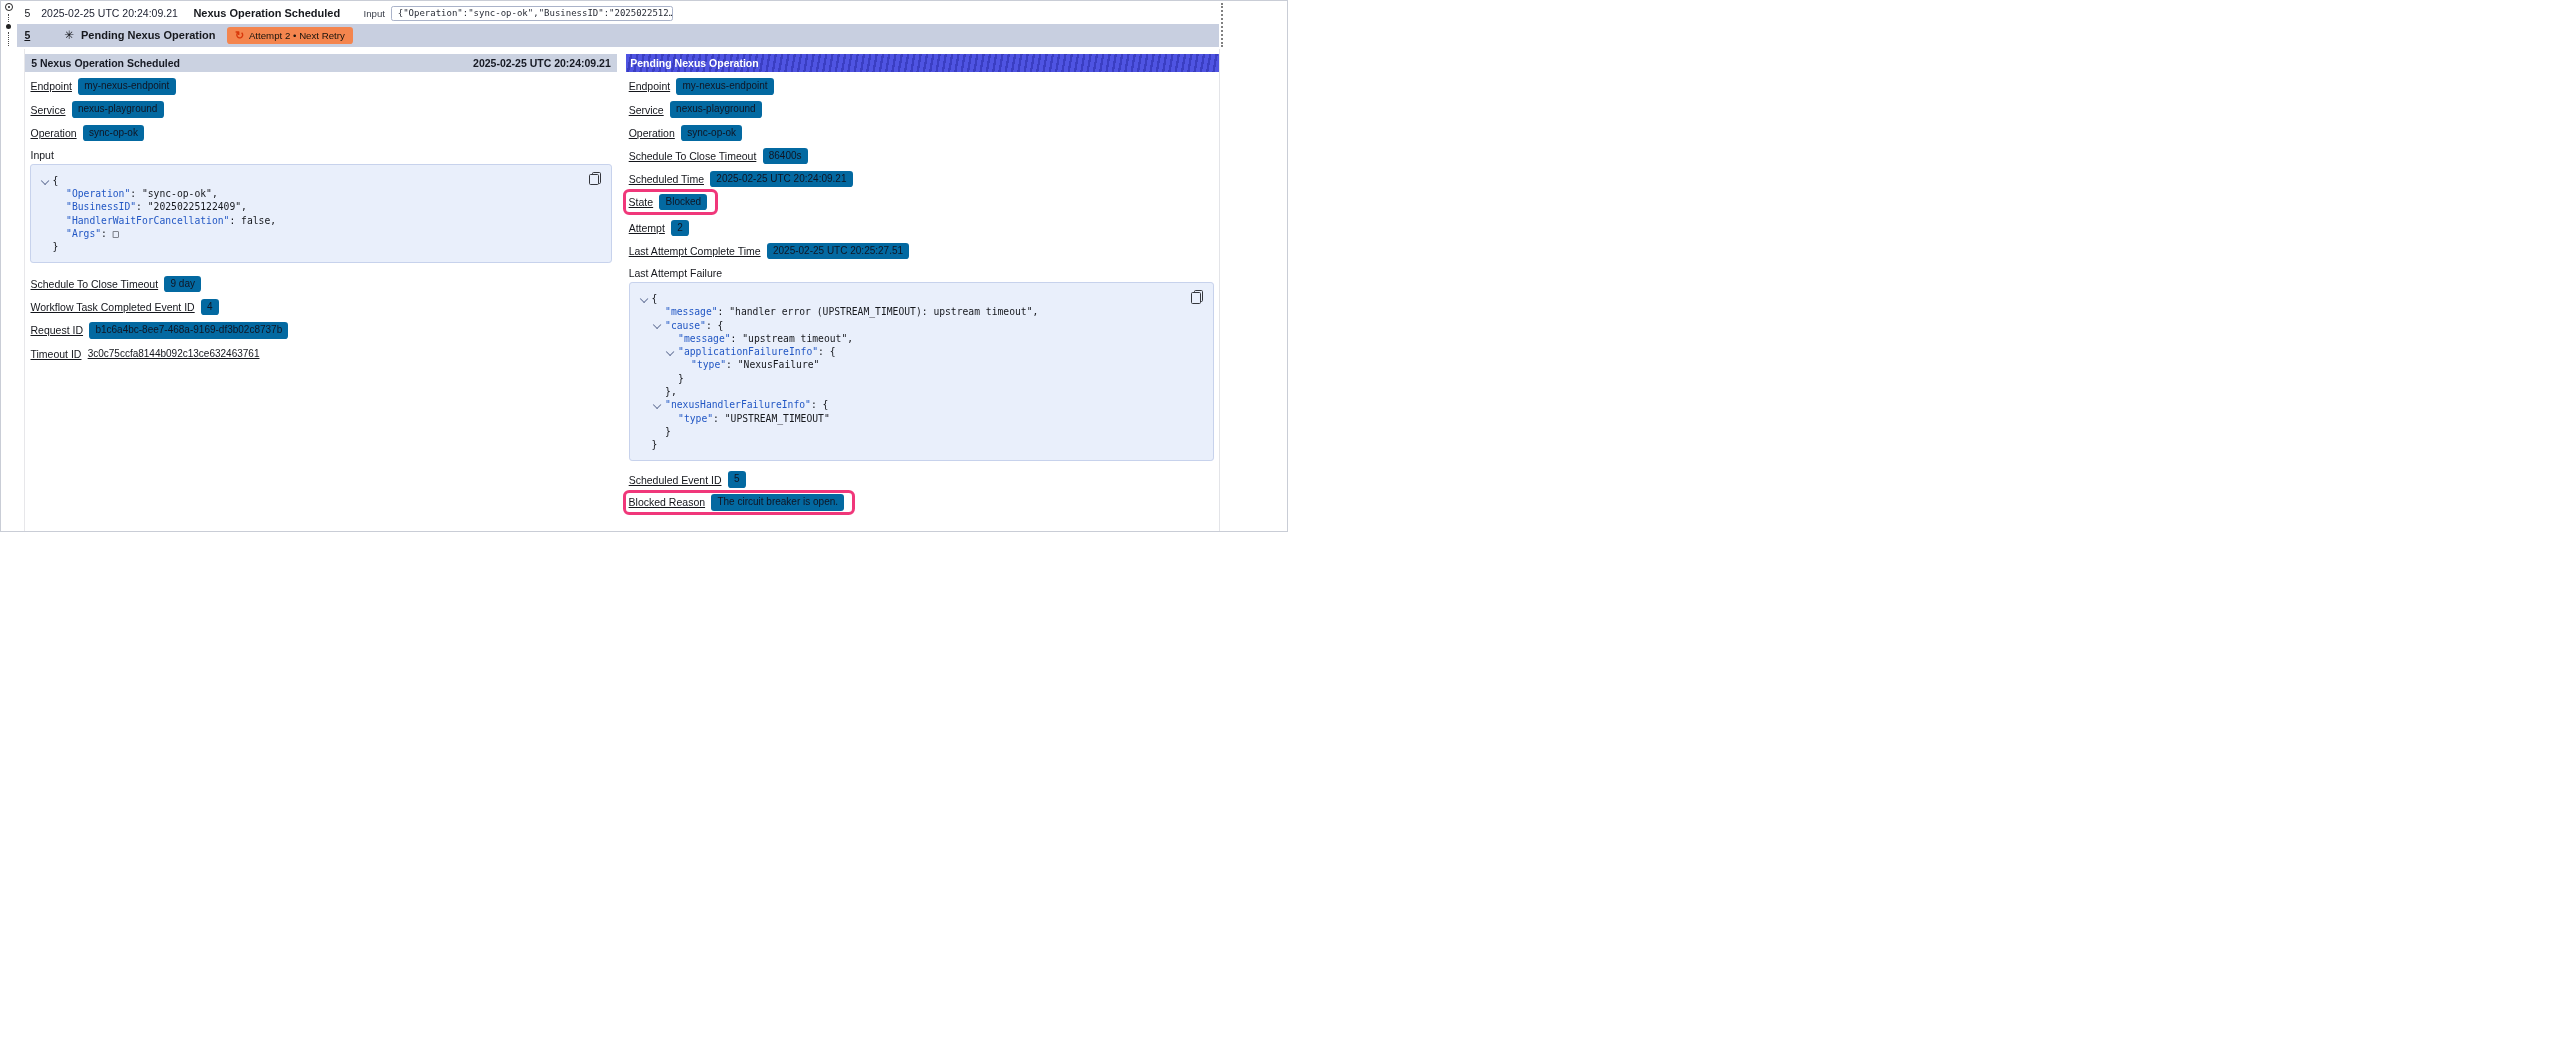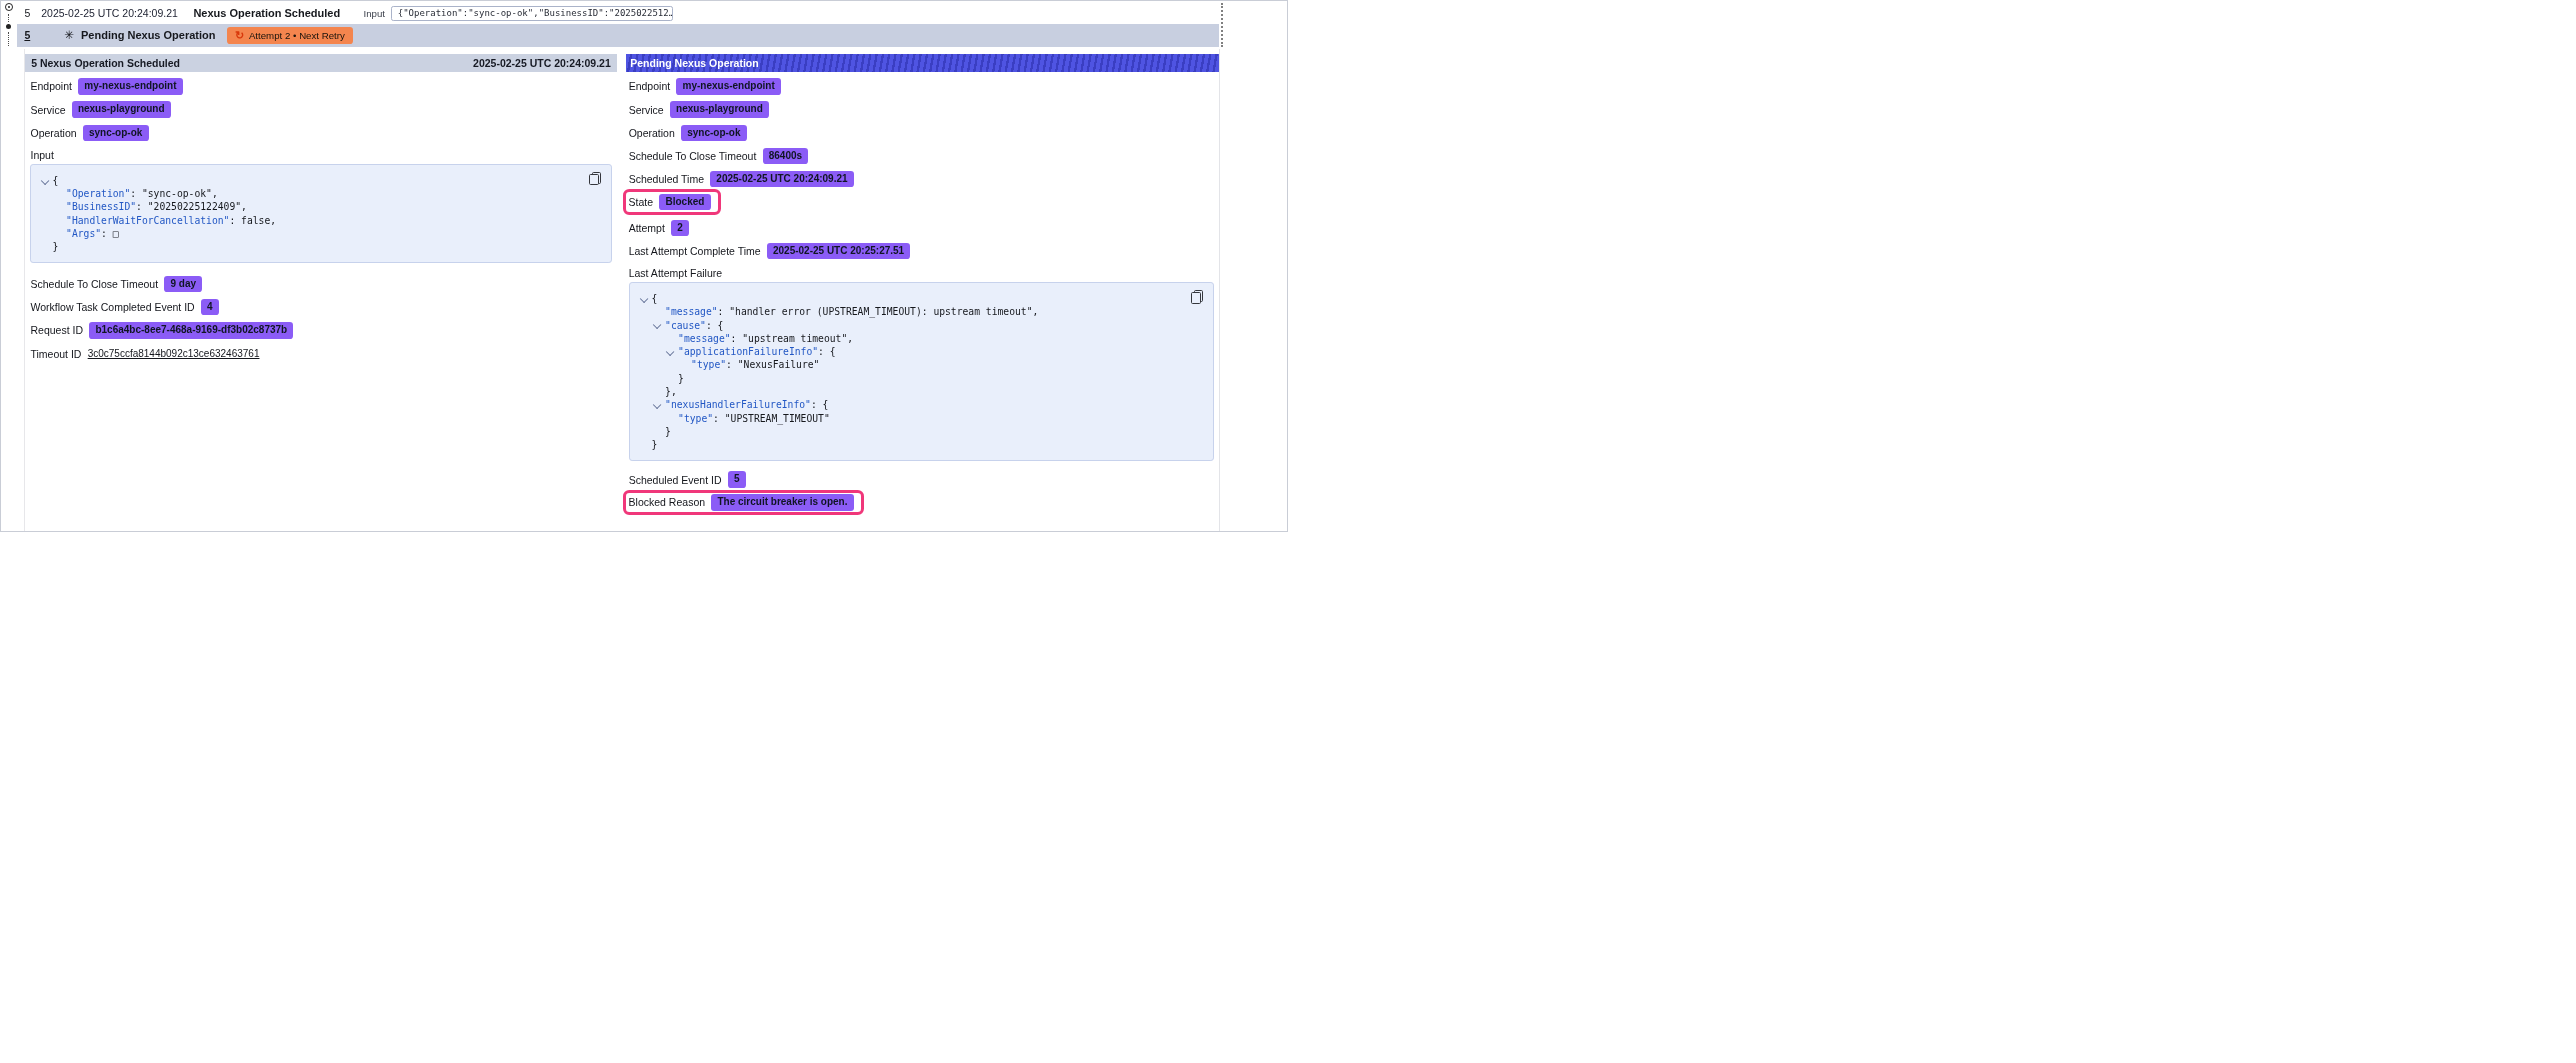--- a/index.html
+++ b/index.html
@@ -56,22 +56,22 @@
   .phead-right {
     color: #fff; justify-content: flex-start; padding-left: 4.7px;
     background: #4348d4;
     background-image: repeating-linear-gradient(100deg, #4f54e2 0 3.9px, #3a3ec2 3.9px 6.2px);
   }
 
   .frow { display: flex; align-items: center; gap: 6.2px; margin-top: 6.2px; height: 17px; padding-left: 5.5px; font-size: 10.5px; }
   .pright .frow { padding-left: 3.1px; }
   .mt16 { margin-top: 12.5px; }
   .mt13 { margin-top: 10px; }
-  .flabel { color: #14161c; white-space: nowrap; }
-  .badge { background: #8b5cf6; border-radius: 3.1px; padding: 1.9px 6.2px; font-size: 10px; color: #101523; line-height: 1.25; white-space: nowrap; font-weight: bold; }
+  .flabel { color: #14161c; white-space: nowrap; text-decoration: underline; }
+  .badge { background: #0369a1; border-radius: 3.1px; padding: 1.9px 6.2px; font-size: 10px; color: #101523; line-height: 1.25; white-space: nowrap; }
   .linkval { color: #14161c; text-decoration: underline; font-size: 10px; cursor: pointer; }
 
   .seclabel { margin: 7.8px 0 3.1px 5.5px; font-size: 10.5px; }
   .pright .seclabel { margin-left: 3.1px; }
 
   .annotated { display: inline-flex; height: auto; border: 3.1px solid #f0377a; border-radius: 6.2px; padding: 1.6px 7.8px 1.6px 4.7px; margin: 1.6px 0 -1.6px -3.1px; }
 
   .code {
     position: relative; margin-left: 4.7px; background: #e9effb; border: 0.8px solid #c7d2ec; border-radius: 3.1px;
     padding: 8.6px 9.4px; font-family: "DejaVu Sans Mono", monospace; font-size: 9.7px; line-height: 13.3px; color: #16181d;

